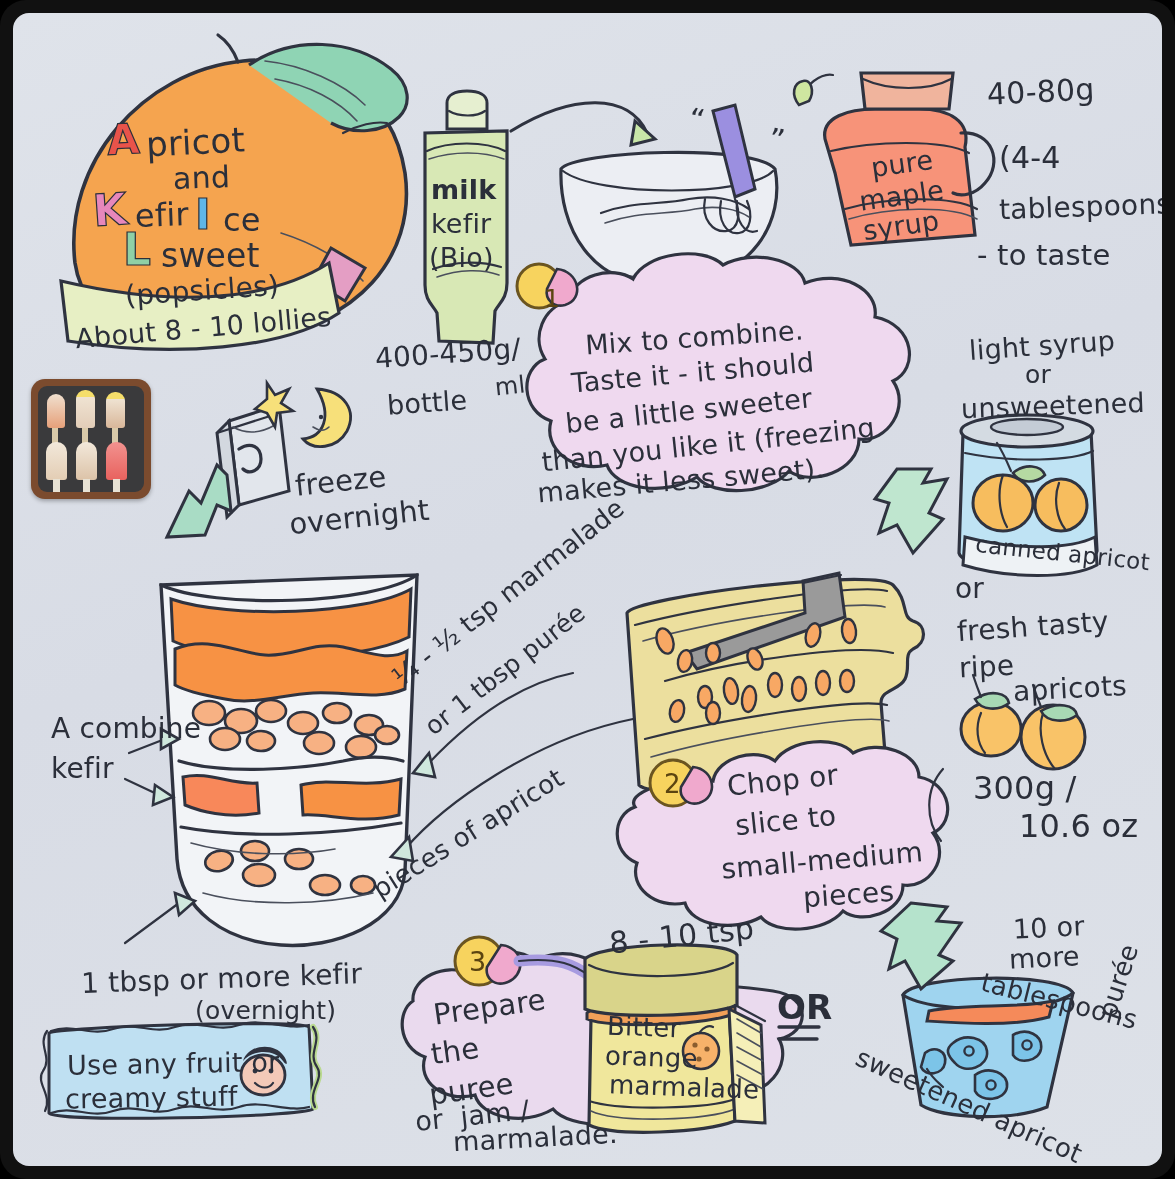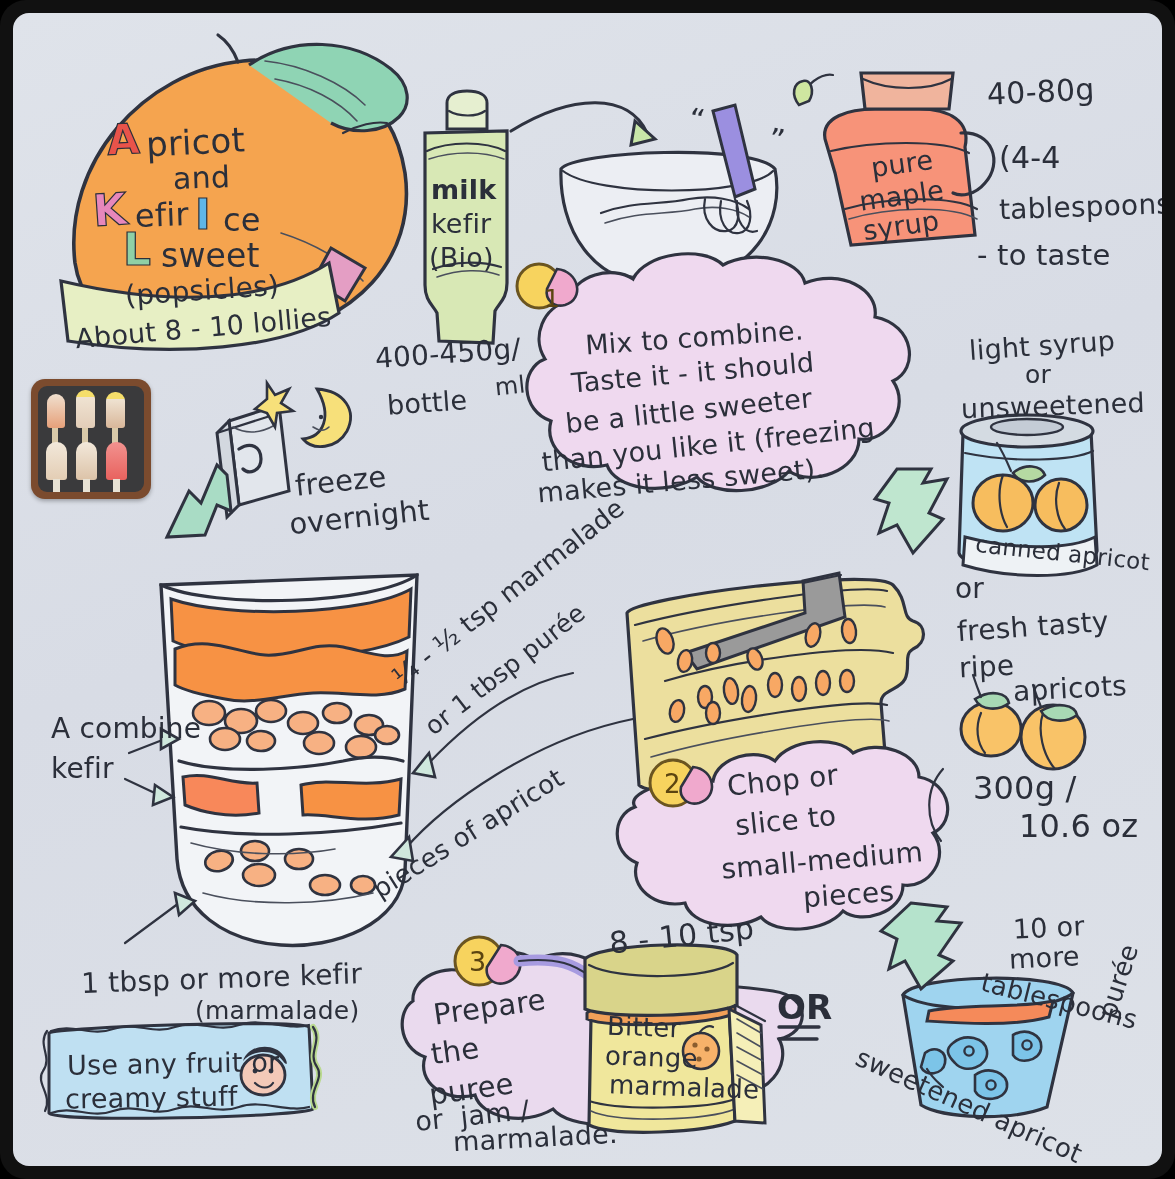--- a/index.html
+++ b/index.html
@@ -408,21 +408,21 @@
     <div class="hand" style="left:942px;top:560px;font-size:28px;">or</div>
     <div class="hand" style="left:944px;top:598px;font-size:28px;transform:rotate(-4deg);">fresh tasty</div>
     <div class="hand" style="left:946px;top:638px;font-size:28px;transform:rotate(-3deg);">ripe</div>
     <div class="hand" style="left:1000px;top:660px;font-size:28px;transform:rotate(-3deg);">apricots</div>
     <div class="hand" style="left:960px;top:758px;font-size:32px;">300g /</div>
     <div class="hand" style="left:1006px;top:796px;font-size:32px;">10.6 oz</div>
 
     <div class="hand" style="left:38px;top:700px;font-size:28px;">A combine</div>
     <div class="hand" style="left:38px;top:740px;font-size:28px;">kefir</div>
     <div class="hand" style="left:68px;top:950px;font-size:28px;transform:rotate(-2deg);">1 tbsp or more kefir</div>
-    <div class="hand" style="left:182px;top:984px;font-size:25px;">(marmalade)</div>
+    <div class="hand" style="left:182px;top:984px;font-size:25px;">(overnight)</div>
     <div class="hand" style="left:392px;top:650px;font-size:26px;transform:rotate(-38deg);transform-origin:left bottom;">¼ - ½ tsp marmalade</div>
     <div class="hand" style="left:424px;top:700px;font-size:25px;transform:rotate(-38deg);transform-origin:left bottom;">or 1 tbsp purée</div>
     <div class="hand" style="left:370px;top:862px;font-size:26px;transform:rotate(-32deg);transform-origin:left bottom;">pieces of apricot</div>
 
     <div class="hand" style="left:651px;top:757px;font-size:26px;color:#5b4410;">2</div>
     <div class="hand" style="left:714px;top:752px;font-size:28px;transform:rotate(-6deg);">Chop or</div>
     <div class="hand" style="left:722px;top:792px;font-size:28px;transform:rotate(-6deg);">slice to</div>
     <div class="hand" style="left:708px;top:832px;font-size:28px;transform:rotate(-5deg);">small-medium</div>
     <div class="hand" style="left:790px;top:866px;font-size:28px;transform:rotate(-4deg);">pieces</div>
 

